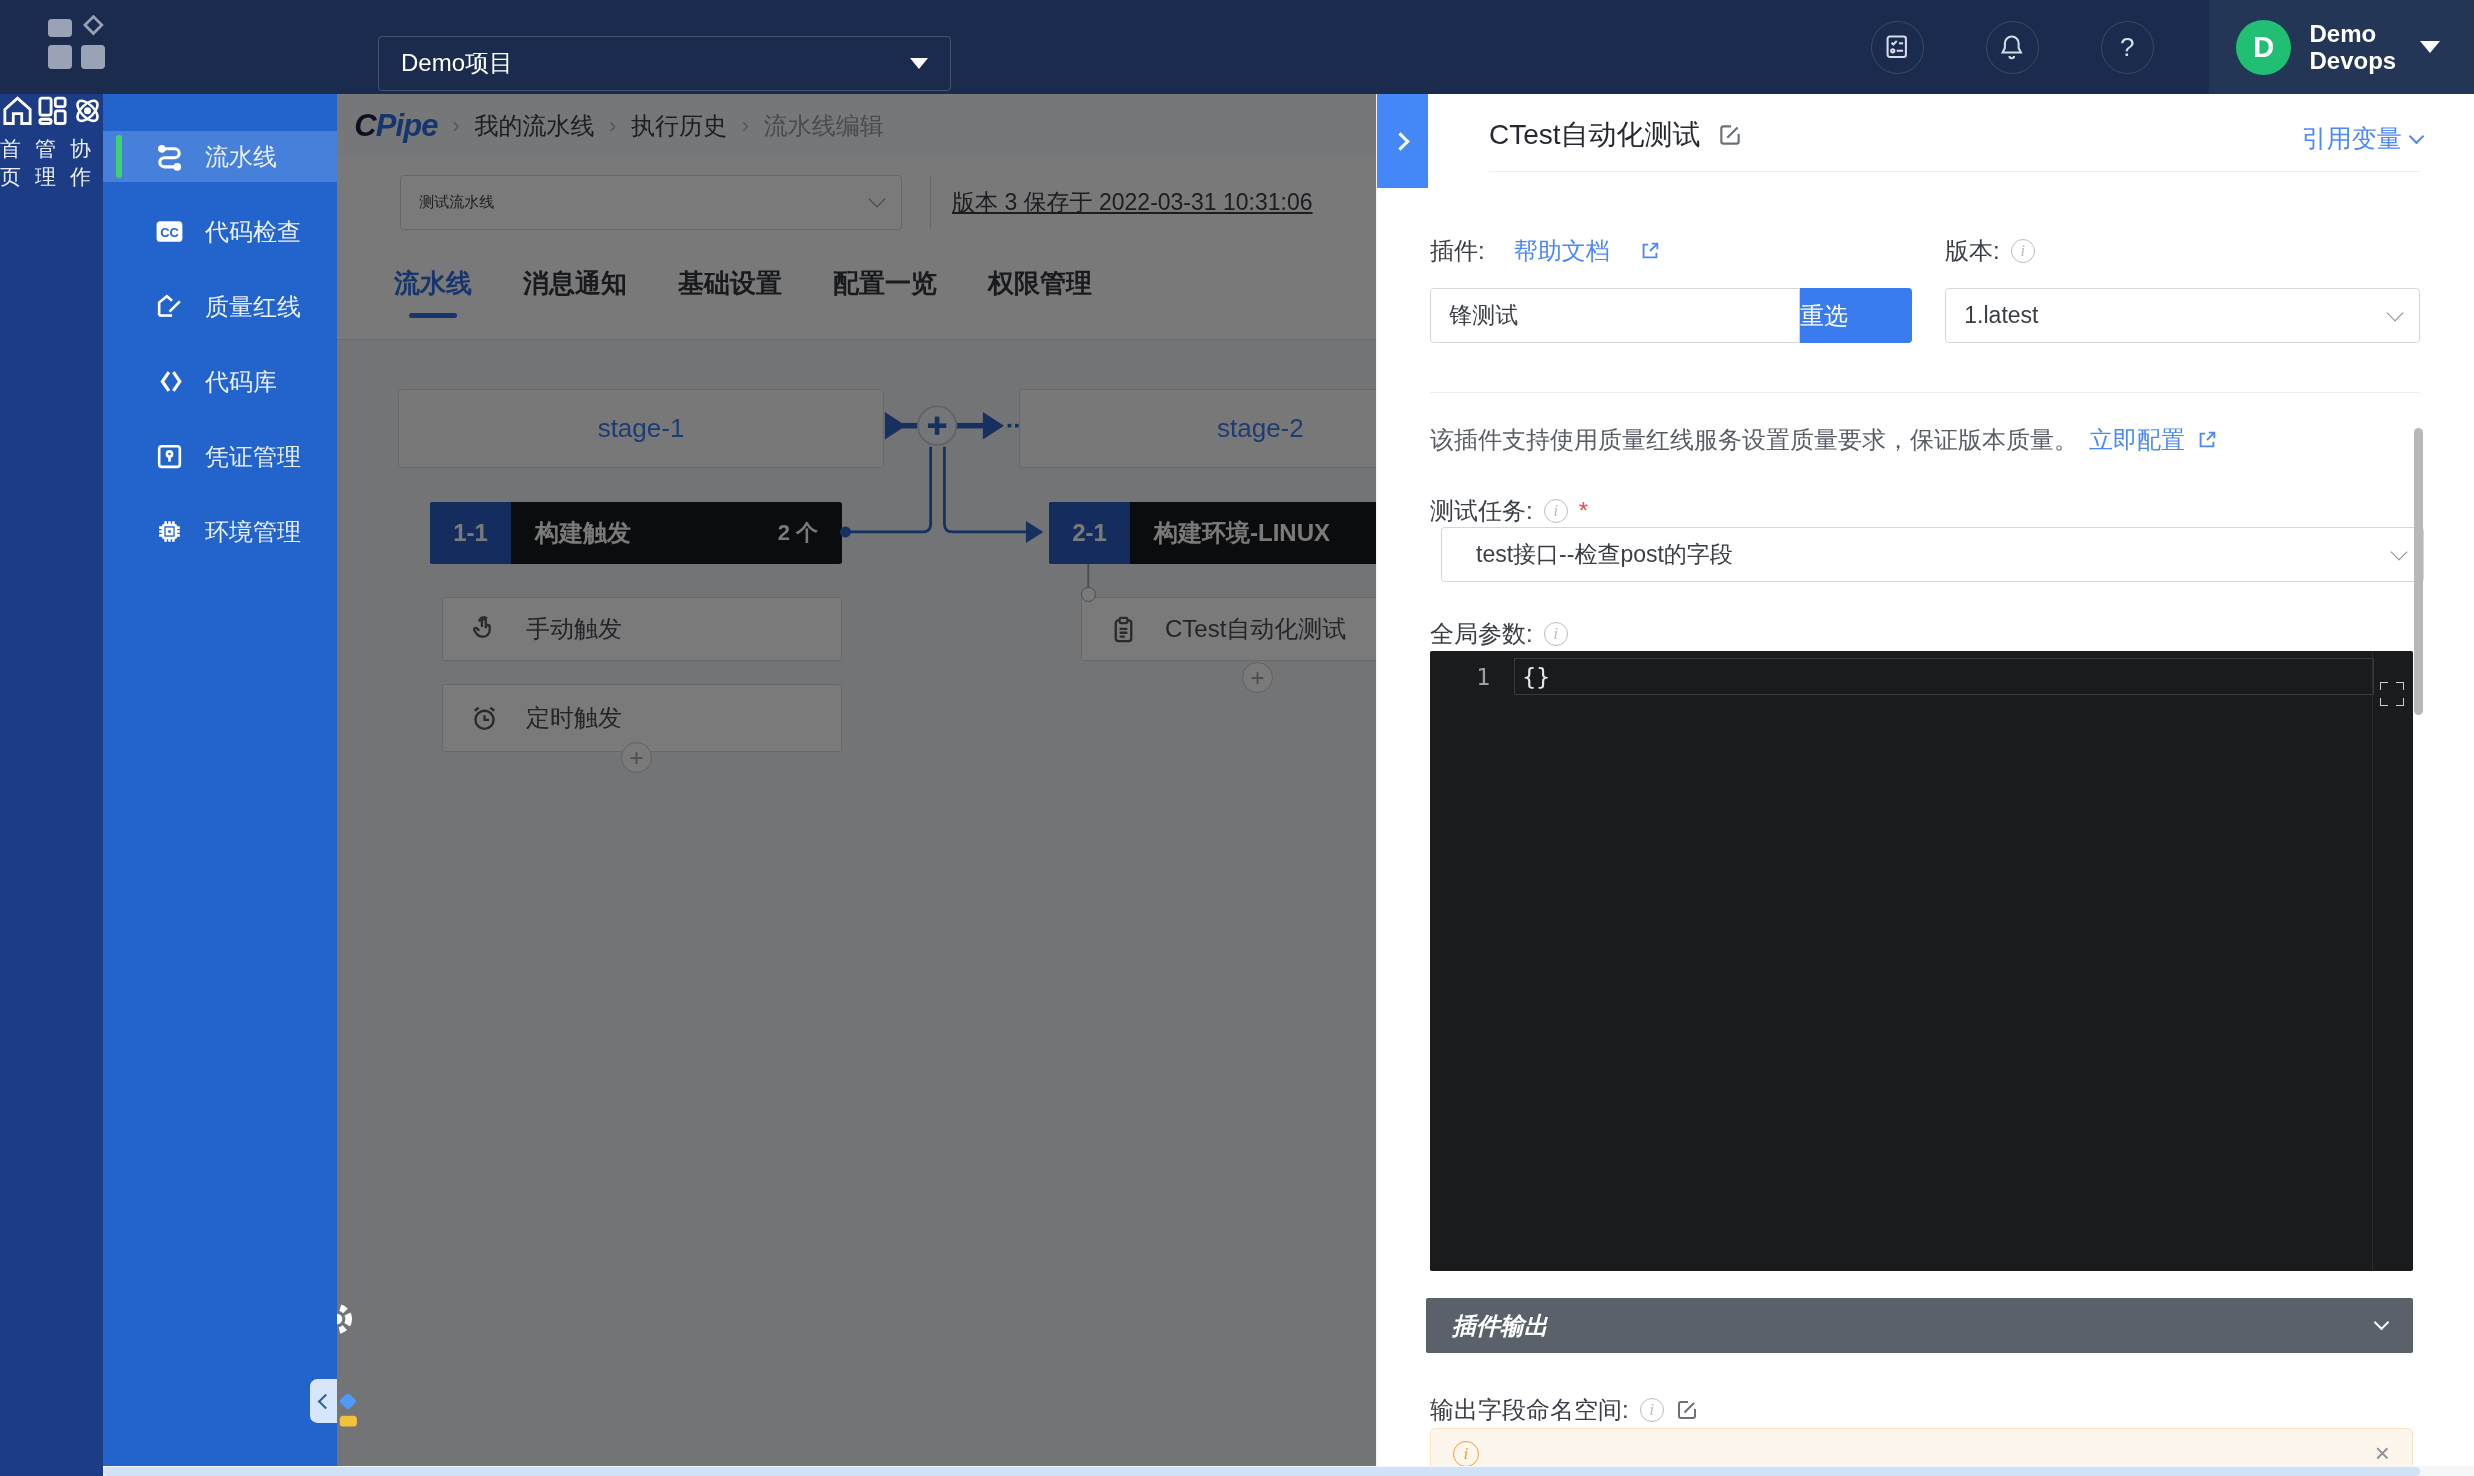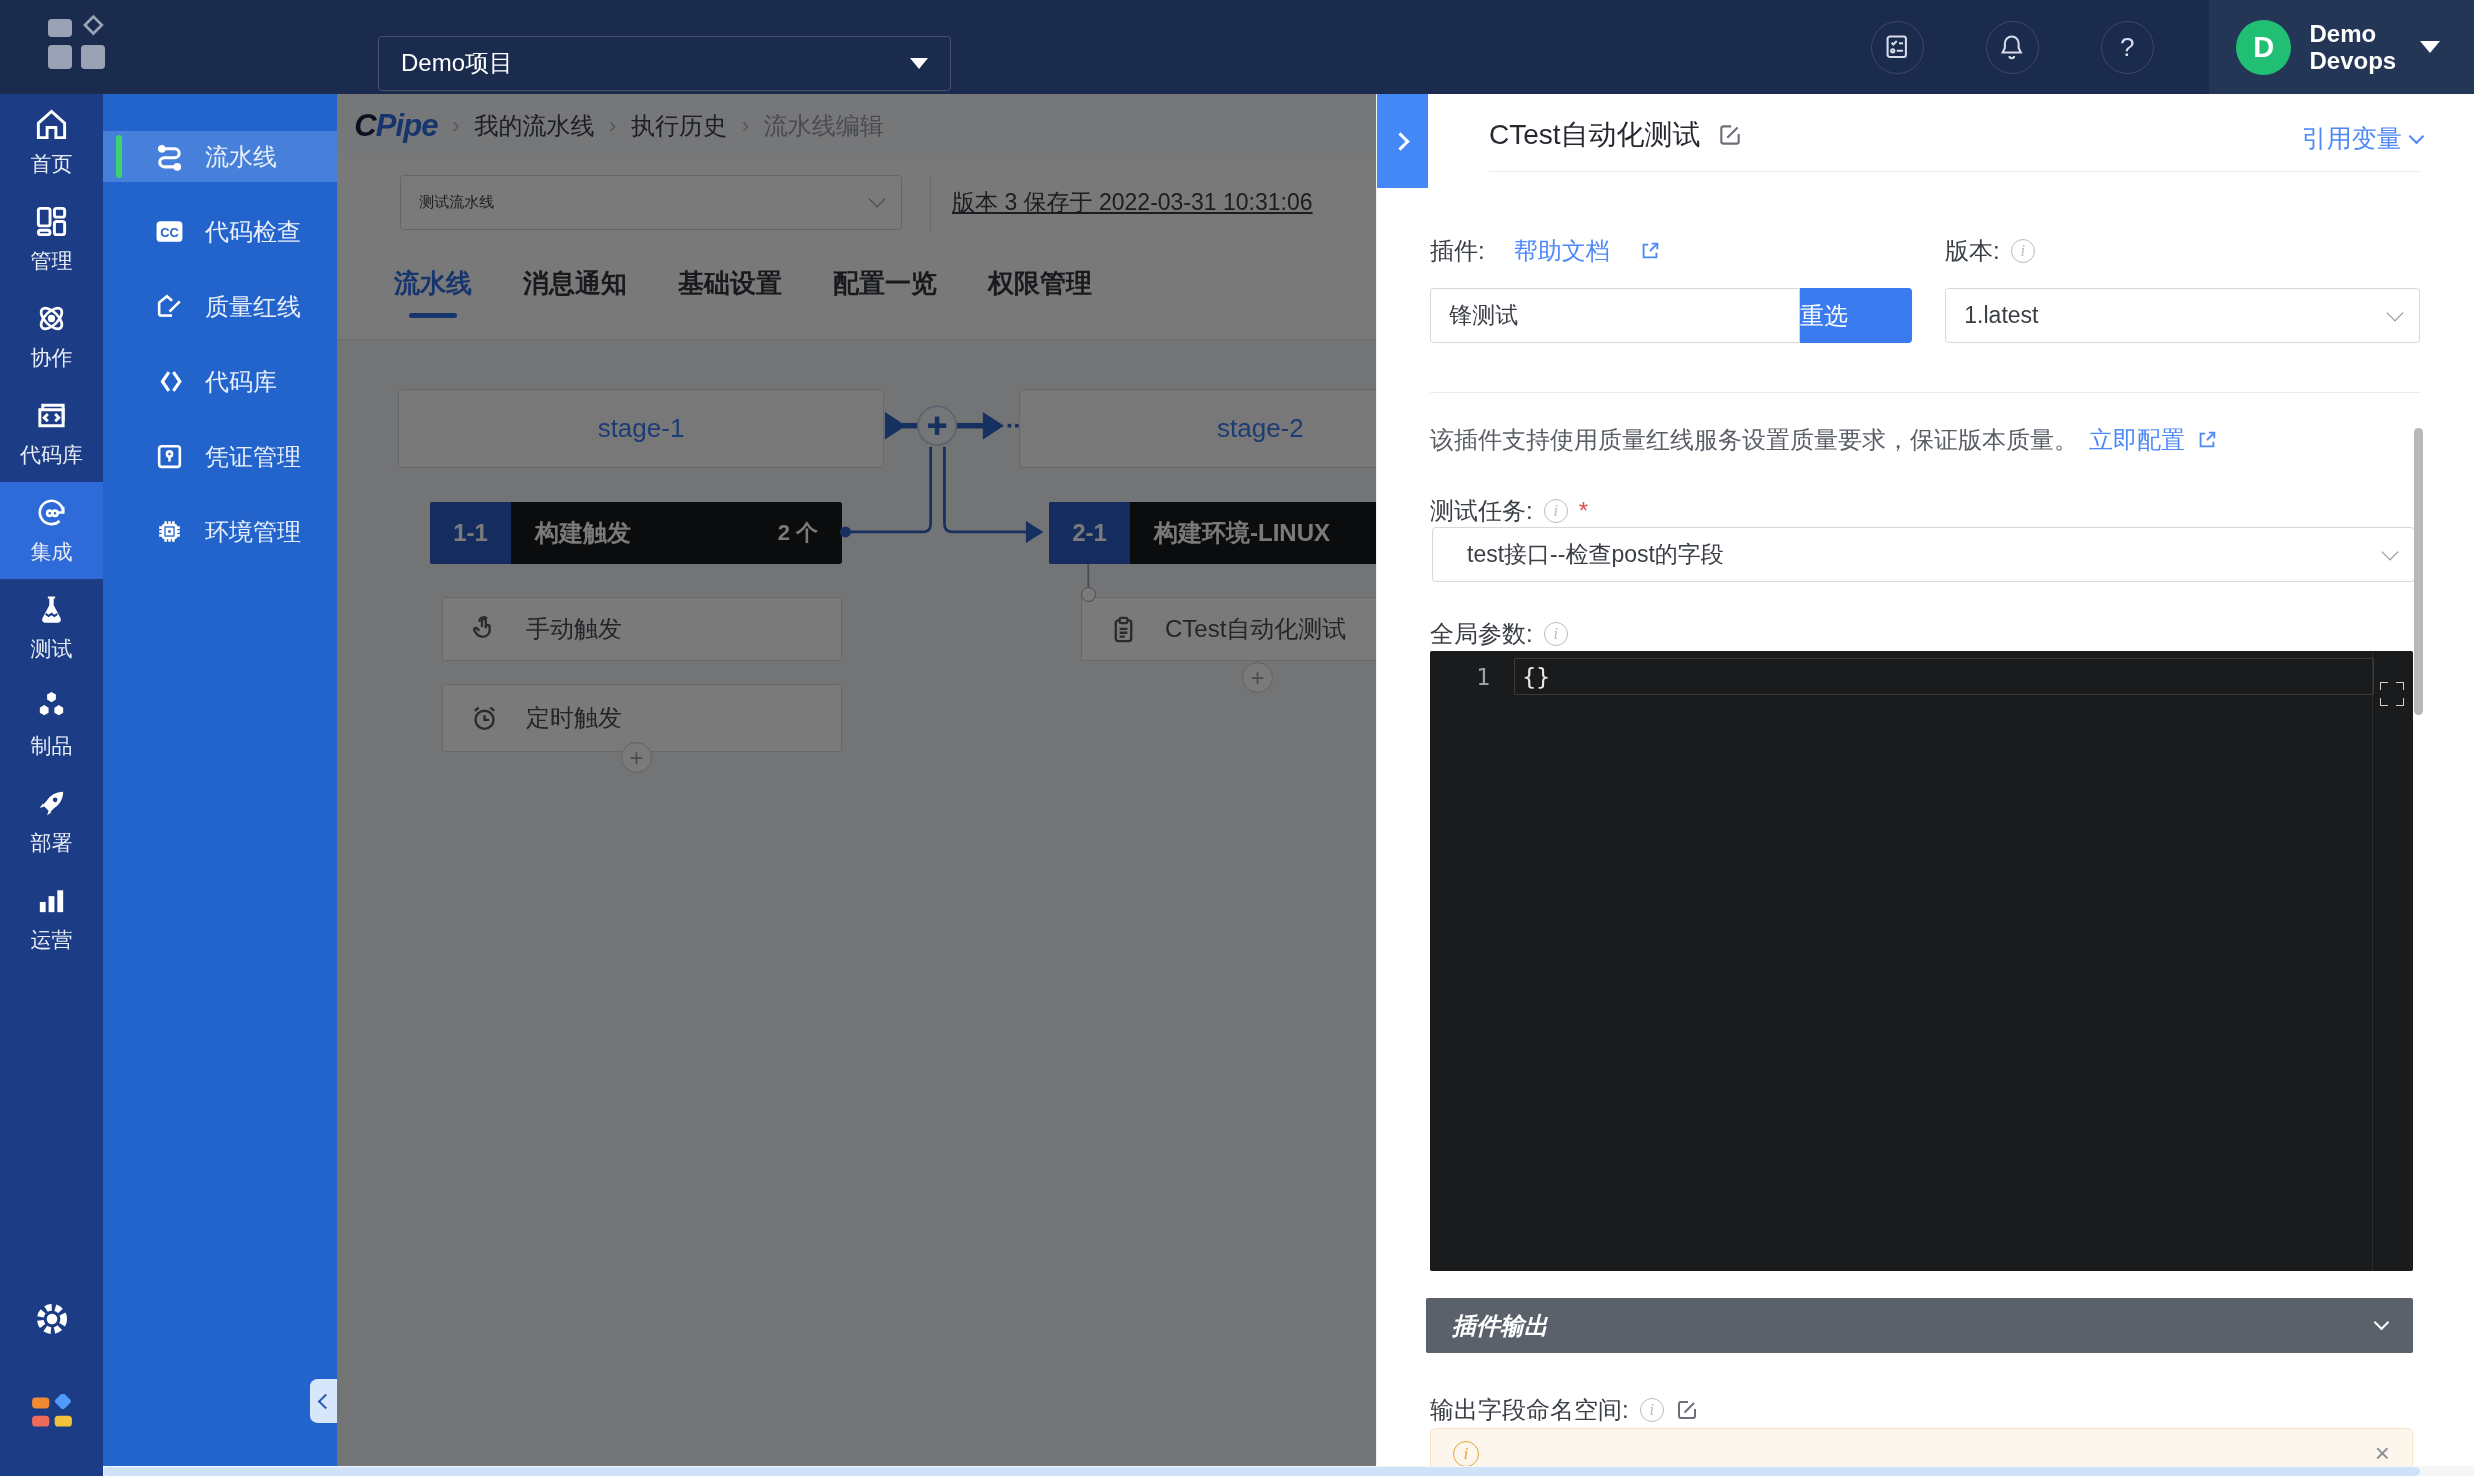--- a/index.html
+++ b/index.html
@@ -14,21 +14,21 @@
   .proj-select{margin-left:266px;width:573px;height:55px;border:0.9px solid #46546f;border-radius:3.7px;display:flex;align-items:center;padding:0 22px;color:#fff;font-size:24px;margin-top:32px;}
   .caret{width:0;height:0;border-left:9.2px solid transparent;border-right:9.2px solid transparent;border-top:11px solid #fff;margin-left:auto;}
   .top-icons{margin-left:auto;display:flex;gap:62px;align-items:center;margin-right:55px;}
   .icn-btn{width:53px;height:53px;border:0.9px solid #3b4a68;border-radius:50%;display:flex;align-items:center;justify-content:center;color:#d7dde8;}
   .userchip{height:94px;background:#243656;display:flex;align-items:center;padding:0 35px 0 27.5px;gap:18.3px;}
   .avatar{width:55px;height:55px;border-radius:50%;background:#21bf73;color:#fff;font-size:29px;font-weight:bold;display:flex;align-items:center;justify-content:center;}
   .uname{color:#fff;font-size:24px;line-height:27.5px;font-weight:bold;}
   .ucaret{width:0;height:0;border-left:10px solid transparent;border-right:10px solid transparent;border-top:12px solid #fff;margin-left:5.5px;}
 
   
-  .rail{left:0;top:94px;width:103px;height:1382px;background:#1c3d86;z-index:25;display:flex;flex-direction:column;align-items:stretch;}
+  .rail{left:0;top:94px;width:103px;height:1382px;background:#1c3d86;z-index:25;display:flex;flex-direction:row;align-items:stretch;}
   .rail-item{height:97px;display:flex;flex-direction:column;align-items:center;justify-content:center;gap:7.3px;color:#e8edf6;}
   .rail-item .lbl{font-size:21px;}
   .rail-item.active{background:#2e6ad8;}
   .rail-bottom{margin-top:auto;display:flex;flex-direction:column;align-items:center;gap:55px;padding-bottom:44px;}
 
   
   .sidebar{left:103px;top:94px;width:234px;height:1382px;background:#2264cc;z-index:25;}
   .side-item{position:relative;height:51px;margin-top:24px;display:flex;align-items:center;gap:20px;padding-left:51px;color:#eaf0fb;font-size:24px;}
   .side-item:first-child{margin-top:37px;}
   .side-item.active{background:#4680da;}
@@ -434,21 +434,21 @@
           <path d="M14 4h6v6"></path>
           <path d="M20 4l-8 8"></path>
         </svg>
     </div>
 
     <div class="abs flabel" style="left:53px;top:401px;">
       <span>测试任务:</span>
       <span class="info-i">i</span>
       <span class="red">*</span>
     </div>
-    <div class="abs field" style="left:55px;top:433px;width:983px;height:55px;padding-left:34px;">
+    <div class="abs field" style="left:64px;top:433px;width:983px;height:55px;padding-left:34px;">
       <span>test接口--检查post的字段</span>
       <span class="chev-d"></span>
     </div>
 
     <div class="abs flabel" style="left:53px;top:524px;">
       <span>全局参数:</span>
       <span class="info-i">i</span>
     </div>
     <div class="abs editor" style="left:53px;top:557px;width:983px;height:620px;">
       <div class="gutter">1</div>

